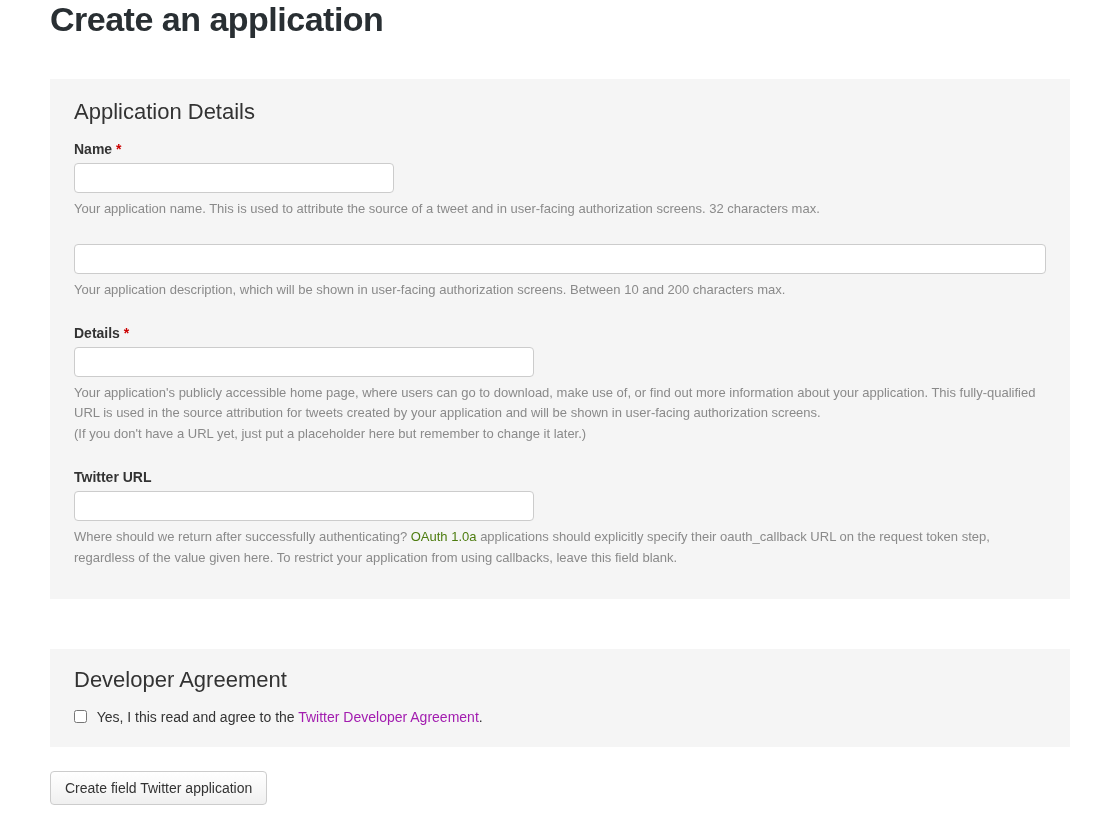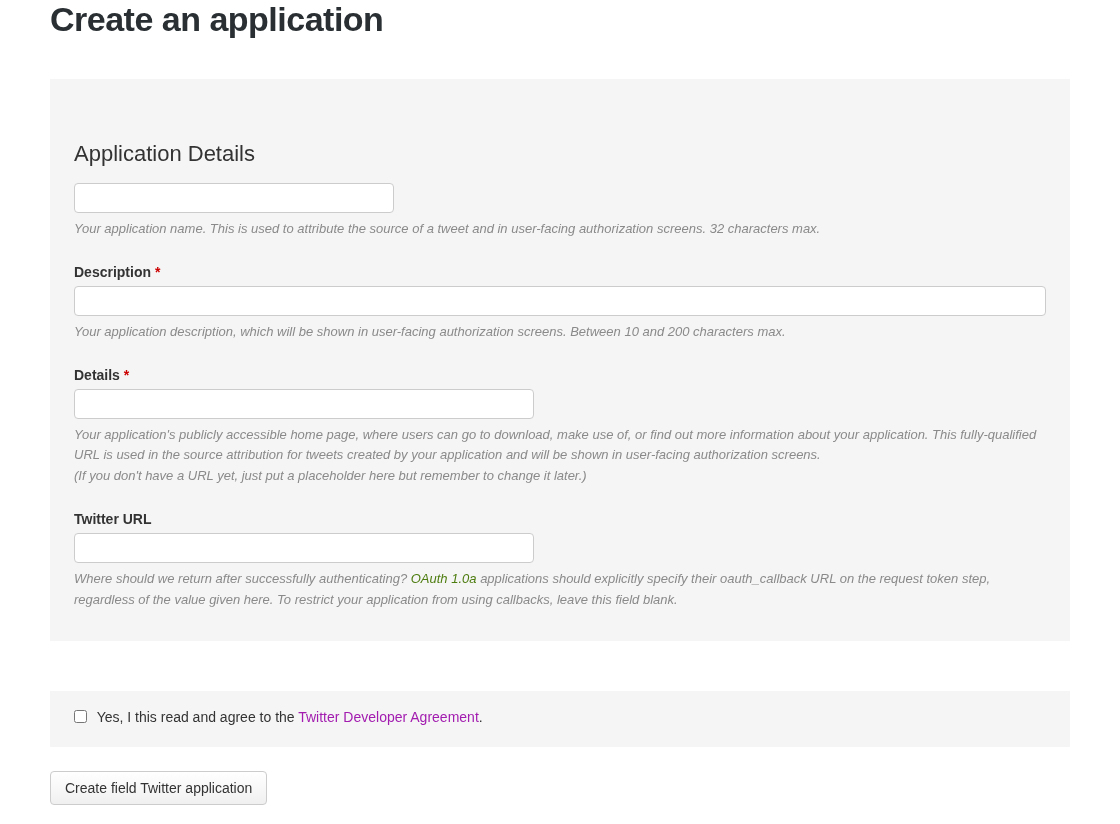--- a/index.html
+++ b/index.html
@@ -23,21 +23,20 @@
     .panel {
       background: #f5f5f5;
       padding: 20px 24px 30px 24px;
       margin-bottom: 50px;
     }
     h2 {
       font-size: 22px;
       font-weight: 400;
       color: #333;
       margin-bottom: 16px;
-      margin-top: 42px;
     }
     .form-group {
       margin-bottom: 24px;
     }
     .form-group:last-child {
       margin-bottom: 0;
     }
     label {
       display: block;
       font-weight: 700;
@@ -56,21 +55,20 @@
       height: 30px;
       background: #fff;
       color: #555;
     }
     .w-name { width: 320px; }
     .w-desc { width: 100%; }
     .w-website { width: 460px; }
     .w-callback { width: 460px; }
     .help {
       font-size: 13px;
-      font-style: italic;
       color: #8a8a8a;
       margin-top: 6px;
       line-height: 1.6;
     }
     .help a {
       color: #4d7c0f;
       text-decoration: none;
     }
     .panel-agree {
       background: #f5f5f5;
@@ -104,29 +102,29 @@
 </head>
 <body>
 
 <div class="container">
   <h1>Create an application</h1>
 
   <div class="panel">
     <h2>Application Details</h2>
 
     <div class="form-group">
+      <label>
+        <span>Name</span>
+        <span class="required">*</span>
+      </label>
       <input type="text" class="w-name" style="">
       <div class="help">Your application name. This is used to attribute the source of a tweet and in user-facing authorization screens. 32 characters max.</div>
     </div>
 
     <div class="form-group">
-      <label>
-        <span>Description</span>
-        <span class="required">*</span>
-      </label>
       <input type="text" class="w-desc" style="">
       <div class="help">Your application description, which will be shown in user-facing authorization screens. Between 10 and 200 characters max.</div>
     </div>
 
     <div class="form-group">
       <label>
         <span>Details</span>
         <span class="required">*</span>
       </label>
       <input type="text" class="w-website" style="">
@@ -139,20 +137,21 @@
     <div class="form-group">
       <label>Twitter URL</label>
       <input type="text" class="w-callback" style="">
       <div class="help">
         <span>Where should we return after successfully authenticating? </span><a href="#">OAuth 1.0a</a><span> applications should explicitly specify their oauth_callback URL on the request token step, regardless of the value given here. To restrict your application from using callbacks, leave this field blank.</span>
       </div>
     </div>
   </div>
 
   <div class="panel-agree">
+    <h2>Developer Agreement</h2>
     <div class="agree-row">
       <input type="checkbox" style="">
       <span>Yes, I this read and agree to the </span><a href="#">Twitter Developer Agreement</a><span>.</span>
     </div>
   </div>
 
   <button class="btn">Create field Twitter application</button>
 </div>
 
 </body></html>

